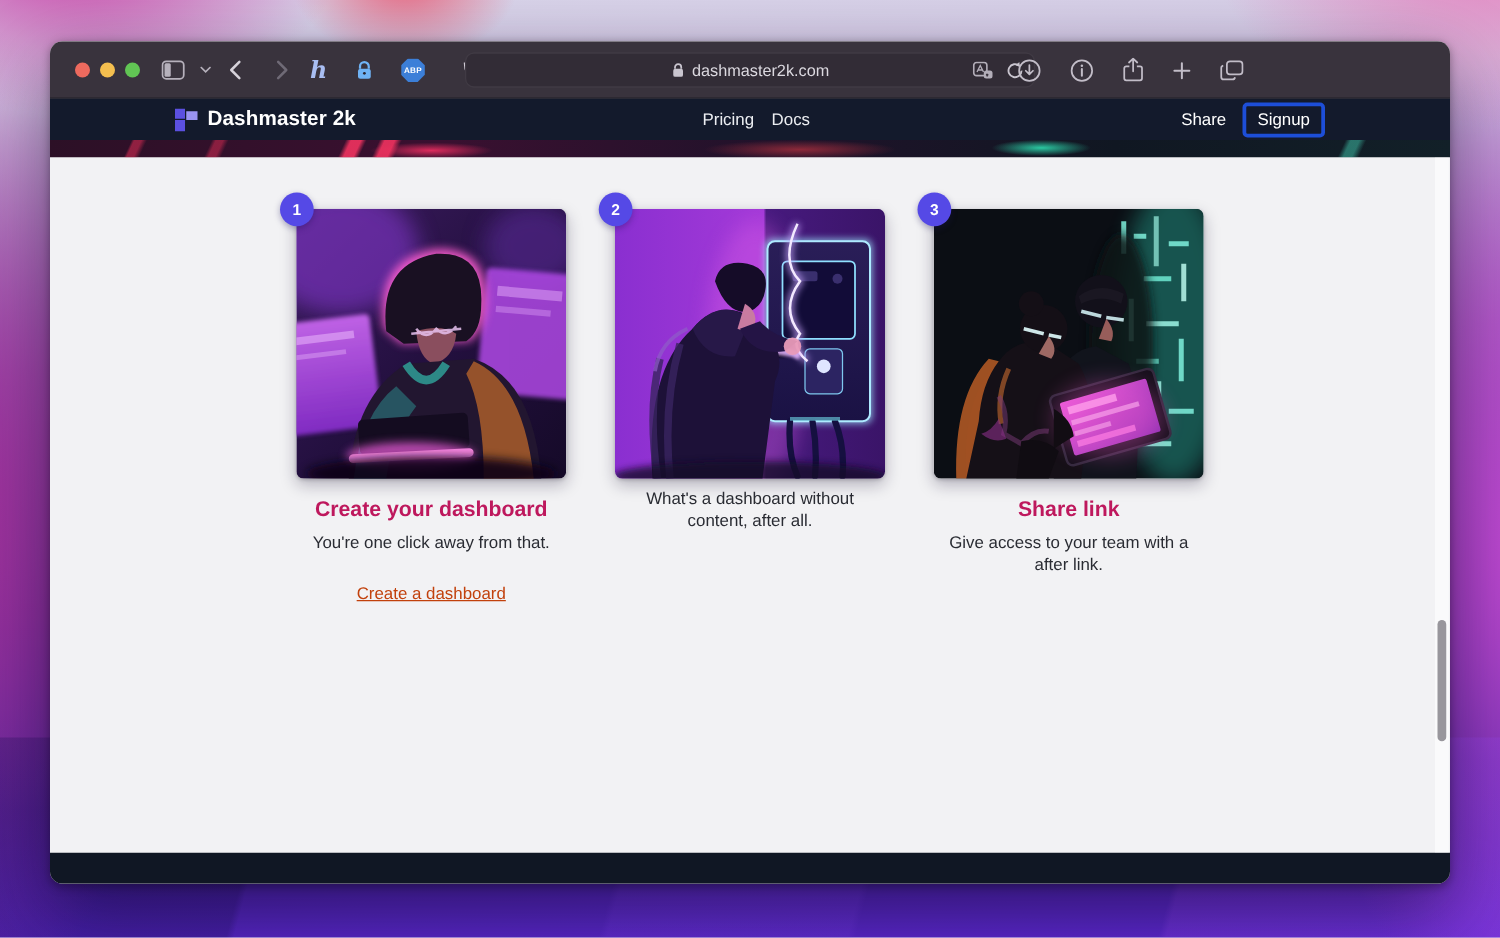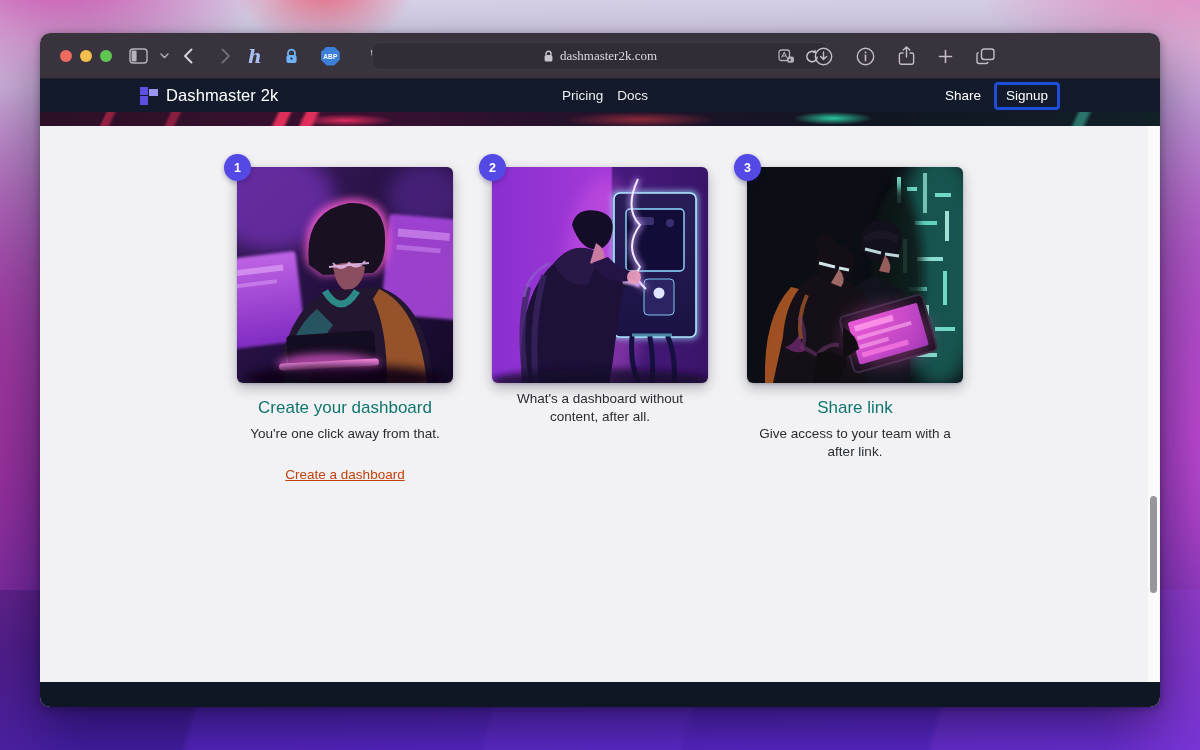--- a/index.html
+++ b/index.html
@@ -38,35 +38,35 @@
   .tb-btn{ display:flex; align-items:center; justify-content:center; height:30px; padding:0 5px; border-radius:6px; }
   .ext-h{ font-family:"DejaVu Serif","Liberation Serif",serif; font-style:italic; font-weight:bold; font-size:19px; color:#a9bef2; line-height:1; }
   .abp-badge{ width:19px; height:19px; background:#3c7fd8; color:#fff; font-size:6.5px; font-weight:bold;
     display:flex; align-items:center; justify-content:center; letter-spacing:.2px;
     clip-path:polygon(30% 0,70% 0,100% 30%,100% 70%,70% 100%,30% 100%,0 70%,0 30%); }
   .urlbar{
     position:absolute; left:332px; top:9px; width:456px; height:28px;
     background:#322c36; border:1px solid rgba(255,255,255,.07); border-radius:7px;
     display:flex; align-items:center; justify-content:center; color:#dcd9e0; font-size:13px;
   }
-  .urlbar .domain{ margin-left:6px;font-family:Liberation Serif, serif; }
+  .urlbar .domain{ margin-left:6px; }
   .url-right{ position:absolute; right:8px; top:0; height:26px; display:flex; align-items:center; gap:10px; }
 
   
   .site-nav{
     height:33px; flex:0 0 33px; background:#131a2c; position:relative;
     display:flex; align-items:center; padding:0 100px; color:#fff;
   }
   .brand{ display:flex; align-items:center; gap:8px; }
   .brand-logo{ position:relative; width:18px; height:18px; }
   .brand-logo i{ position:absolute; display:block; }
   .brand-logo .sq1{ left:0; top:0; width:8px; height:8px; background:#5b50e0; }
   .brand-logo .sq2{ left:9px; top:2px; width:9px; height:7px; background:#9a94f2; }
   .brand-logo .sq3{ left:0; top:9px; width:8px; height:9px; background:#5b50e0; }
-  .brand-name{ font-size:16.5px; font-weight:normal; letter-spacing:.1px; }
+  .brand-name{ font-size:16.5px; font-weight:bold; letter-spacing:.1px; }
   .nav-links{ position:absolute; left:522px; display:flex; gap:14px; font-size:13.5px; color:#eceef2; }
   .nav-right{ margin-left:auto; display:flex; align-items:center; gap:13px; font-size:13.5px; }
   .signup-btn{ border:3px solid #1d4ed8; border-radius:4px; padding:3px 9px 4px; background:transparent; color:#fff; font-size:13.5px; font-family:inherit; }
 
   
   .hero-strip{
     height:14px; flex:0 0 14px;
     background:
       linear-gradient(115deg, rgba(0,0,0,0) 0 5.8%, rgba(225,45,85,.55) 6% 6.5%, rgba(0,0,0,0) 6.9% 11.5%, rgba(225,45,85,.5) 11.8% 12.3%, rgba(0,0,0,0) 12.7% 21%, rgba(240,50,95,.9) 21.4% 22.1%, rgba(0,0,0,0) 22.5% 23.4%, rgba(240,50,95,.9) 23.8% 24.5%, rgba(0,0,0,0) 25%),
       radial-gradient(70px 9px at 305px 60%, rgba(230,45,95,.95) 0%, rgba(230,45,95,0) 70%),
@@ -88,21 +88,21 @@
     width:216px; height:216px; border-radius:6px; overflow:hidden; position:relative;
     box-shadow:0 5px 13px rgba(20,15,45,.28), 0 1px 3px rgba(0,0,0,.18);
   }
   .step-img svg{ display:block; }
   .step-badge{
     position:absolute; left:-13px; top:-13px; width:27px; height:27px; border-radius:50%;
     background:#5549e6; color:#fff; font-size:12.5px; font-weight:bold;
     display:flex; align-items:center; justify-content:center; z-index:2;
     box-shadow:0 2px 5px rgba(30,20,90,.35);
   }
-  .step-title{ margin-top:15px; font-size:17px; font-weight:normal; color:#0f766e; }
+  .step-title{ margin-top:15px; font-size:17px; font-weight:bold; color:#be185d; }
   .step-desc{ margin:7px auto 0; max-width:232px; font-size:13.5px; line-height:1.34; color:#2a2c33; }
   .step-link{ display:inline-block; margin-top:24px; font-size:13.5px; color:#c2410c; text-decoration:underline; }
 
   
   .scroll-gutter{ position:absolute; top:0; right:1px; width:11px; height:100%; background:#fafafb; }
   .scroll-thumb{ position:absolute; top:370px; right:3px; width:7px; height:97px; border-radius:4px; background:#98969c; }
 
   
   .site-footer{ height:25px; flex:0 0 25px; background:#101724; }
 

